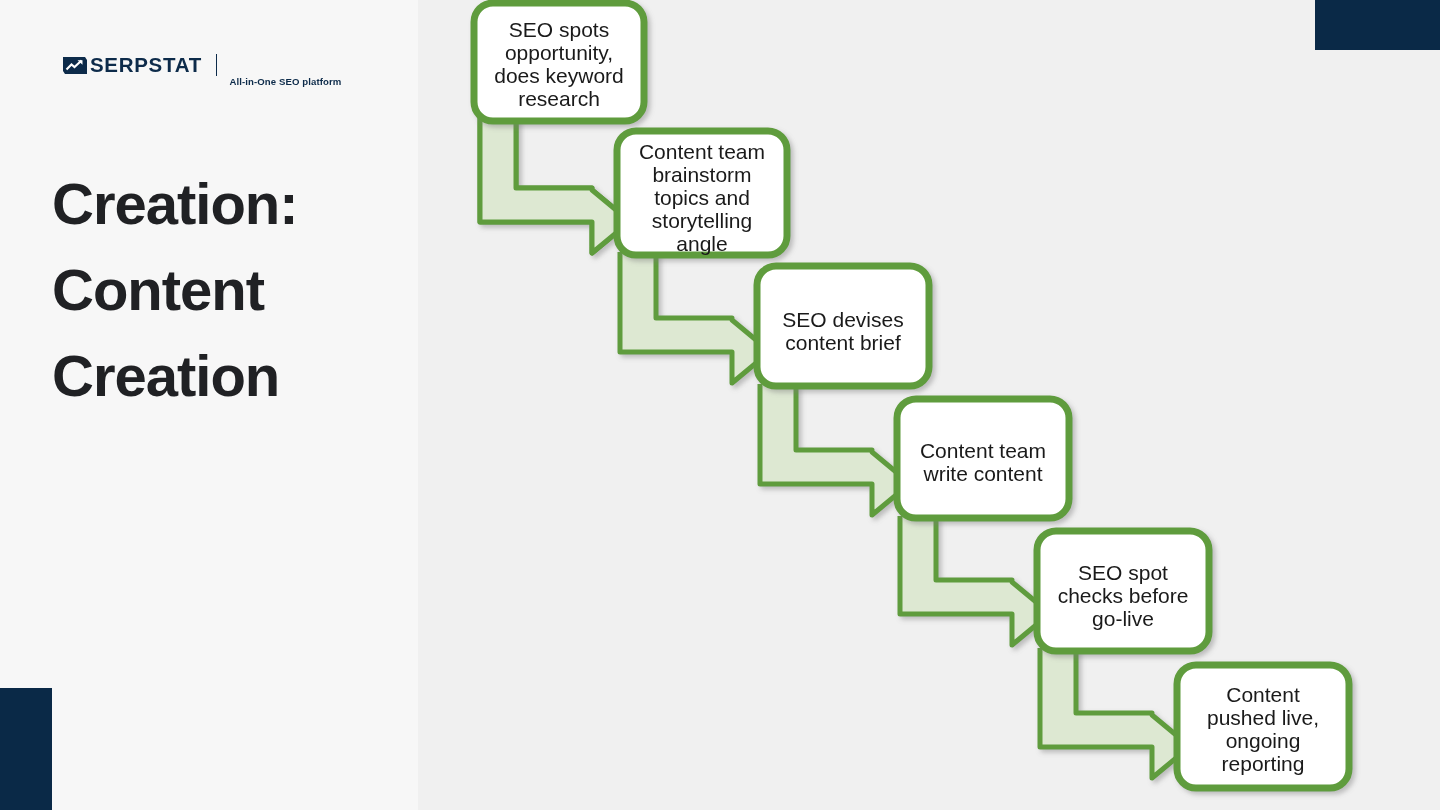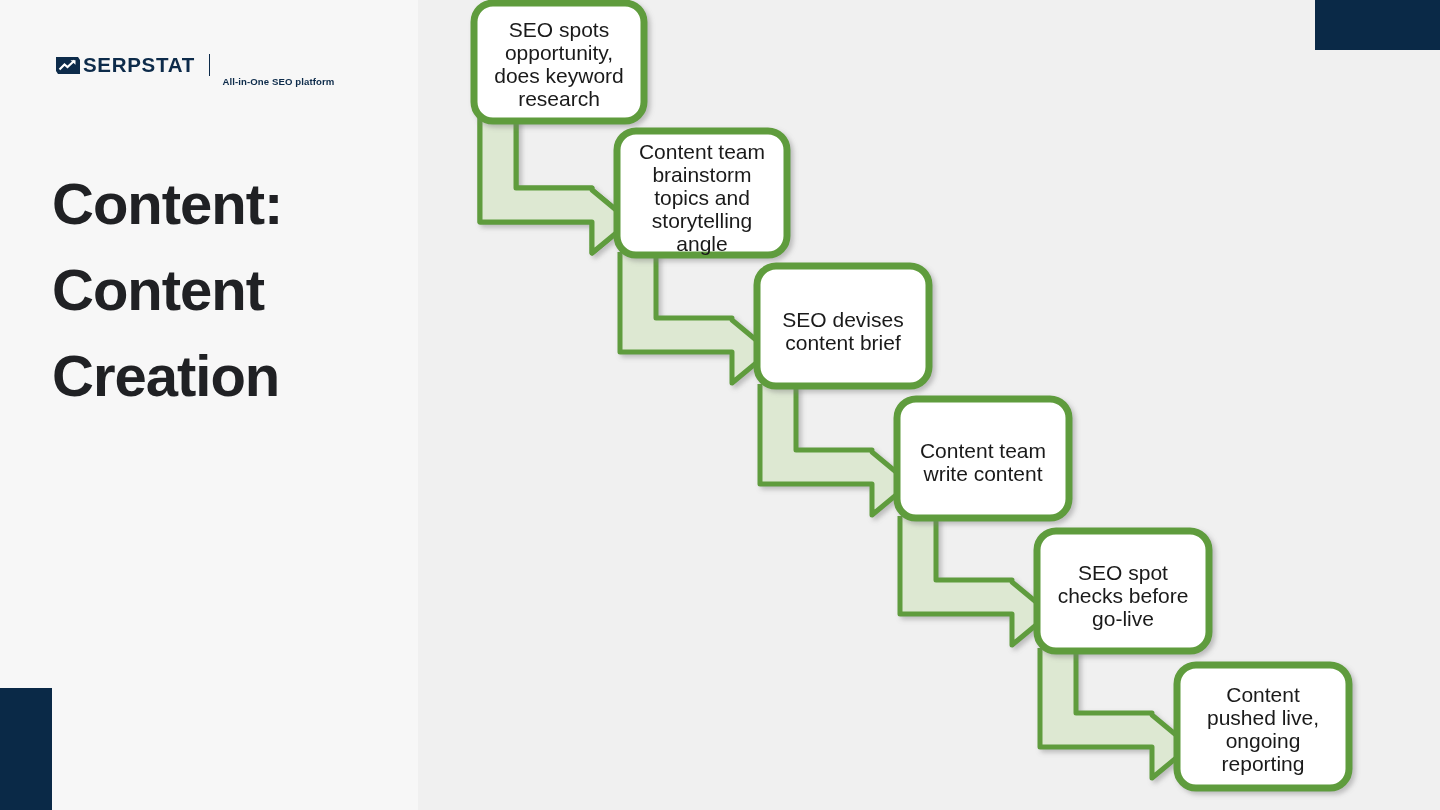--- a/index.html
+++ b/index.html
@@ -28,21 +28,21 @@
     left: 0;
     top: 0;
     width: 418px;
     height: 810px;
     background: #f7f7f7;
   }
 
   
   #logo-block {
     position: absolute;
-    left: 56px;
+    left: 63px;
     top: 52px;
     display: flex;
     align-items: center;
     height: 26px;
   }
   #logo-mark {
     width: 24px;
     height: 19px;
     margin-right: 3px;
     display: block;
@@ -146,21 +146,21 @@
       <path d="M0 1 L22 1 L24 4 L24 18 L2 18 L0 15 Z" fill="#0d2b4a"></path>
       <path d="M3.5 13.5 L8.5 8.5 L11.5 11 L18.5 4.5" stroke="#ffffff" stroke-width="2.1" fill="none" stroke-linejoin="miter"></path>
       <path d="M14.5 4.2 L19.5 4.2 L19.5 8.8 Z" fill="#ffffff"></path>
     </svg>
     <span id="logo-word">SERPSTAT</span>
     <span id="logo-divider"></span>
     <span id="logo-tagline">All-in-One SEO platform</span>
   </div>
 
   <h1 id="page-title">
-    <span class="tline">Content:</span>
+    <span class="tline">Creation:</span>
     <span class="tline">Content</span>
     <span class="tline">Creation</span>
   </h1>
 
 
   <svg id="flowchart" viewBox="0 0 1022 810">
     <defs>
       <filter id="softshadow" x="-30%" y="-30%" width="180%" height="180%">
         <feDropShadow dx="3" dy="3" stdDeviation="2.5" flood-color="#7b7b7b" flood-opacity="0.45"></feDropShadow>
       </filter>

